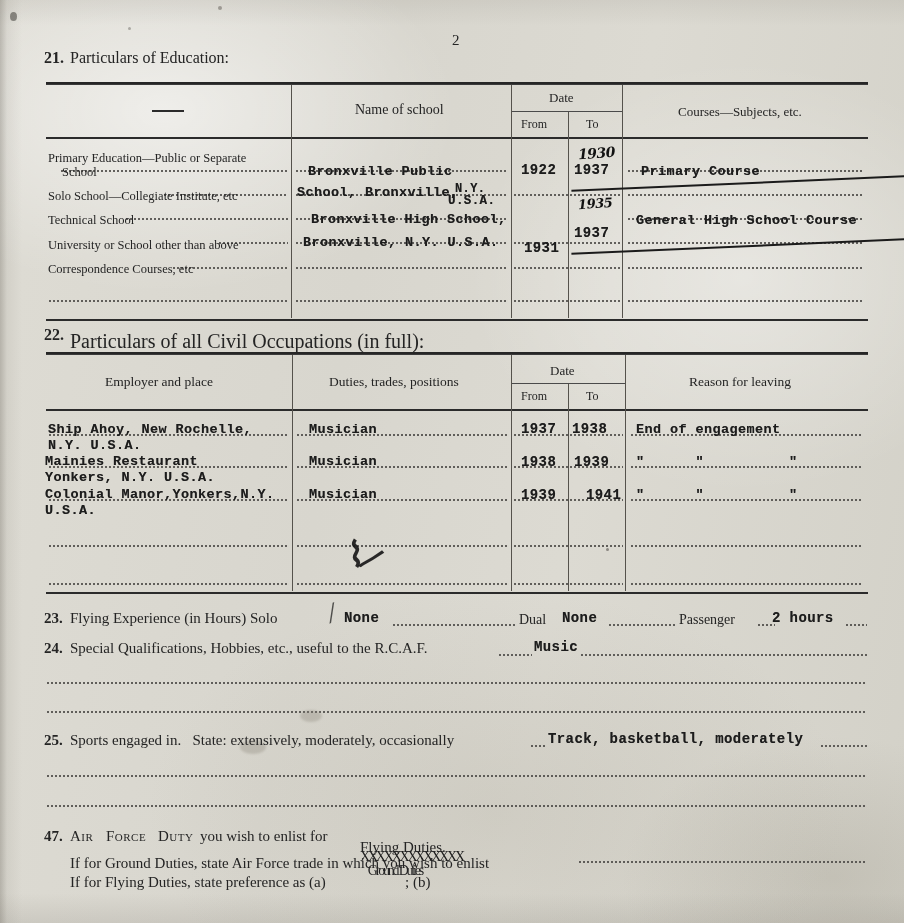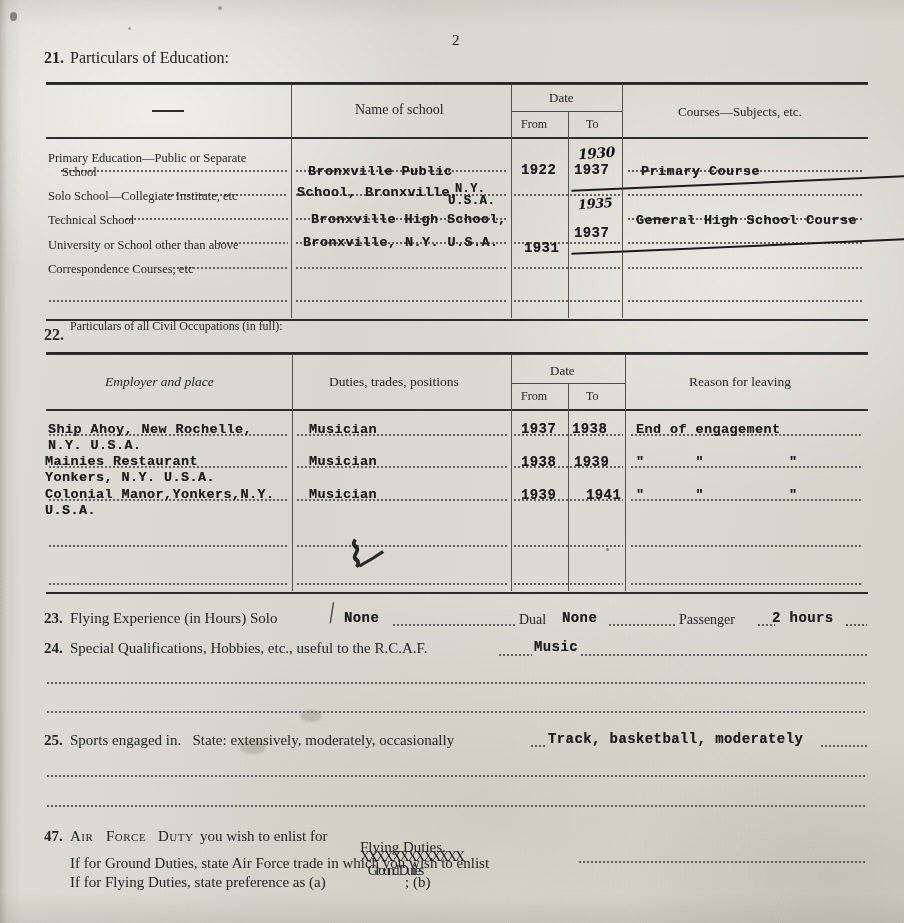--- a/index.html
+++ b/index.html
@@ -270,23 +270,23 @@
     <div class="t tw struck" style="left:574px; top:163px; font-size:14px;">1937</div>
     <div class="t hand" style="left:578px; top:146px; font-size:14px;">1930</div>
     <div class="t tw" style="left:641px; top:165px; font-size:13.5px;">Primary Course</div>
 
     <div class="t tw" style="left:524px; top:212px; font-size:14px;margin-top:29px;">1931</div>
     <div class="t tw struck" style="left:574px; top:212px; font-size:14px;">1937</div>
     <div class="t hand" style="left:578px; top:197px; font-size:13px;">1935</div>
     <div class="t tw" style="left:636px; top:214px; font-size:13.5px;">General High School Course</div>
 
     <div class="t printed num" style="left:44px; top:327px; font-size:16px;">22.</div>
-    <div class="t printed" style="left:70px; top:320px; font-size:12px;">Particulars of all Civil Occupations (in full):</div>
-
-    <div class="t printed" style="left:105px; top:375px; font-size:13.5px;font-style:italic;">Employer and place</div>
+    <div class="t printed" style="left:70px; top:331px; font-size:20px;">Particulars of all Civil Occupations (in full):</div>
+
+    <div class="t printed" style="left:105px; top:375px; font-size:13.5px;">Employer and place</div>
     <div class="t printed" style="left:329px; top:375px; font-size:13.5px;">Duties, trades, positions</div>
     <div class="t printed" style="left:550px; top:364px; font-size:13px;">Date</div>
     <div class="t printed" style="left:521px; top:390px; font-size:12px;">From</div>
     <div class="t printed" style="left:586px; top:390px; font-size:12px;">To</div>
     <div class="t printed" style="left:689px; top:375px; font-size:13.5px;">Reason for leaving</div>
 
     <div class="t tw" style="left:48px; top:423px; font-size:13.5px;">Ship Ahoy, New Rochelle,</div>
     <div class="t tw" style="left:48px; top:439px; font-size:13.5px;">N.Y. U.S.A.</div>
     <div class="t tw" style="left:309px; top:423px; font-size:13.5px;">Musician</div>
     <div class="t tw" style="left:521px; top:422px; font-size:14px;">1937</div>

